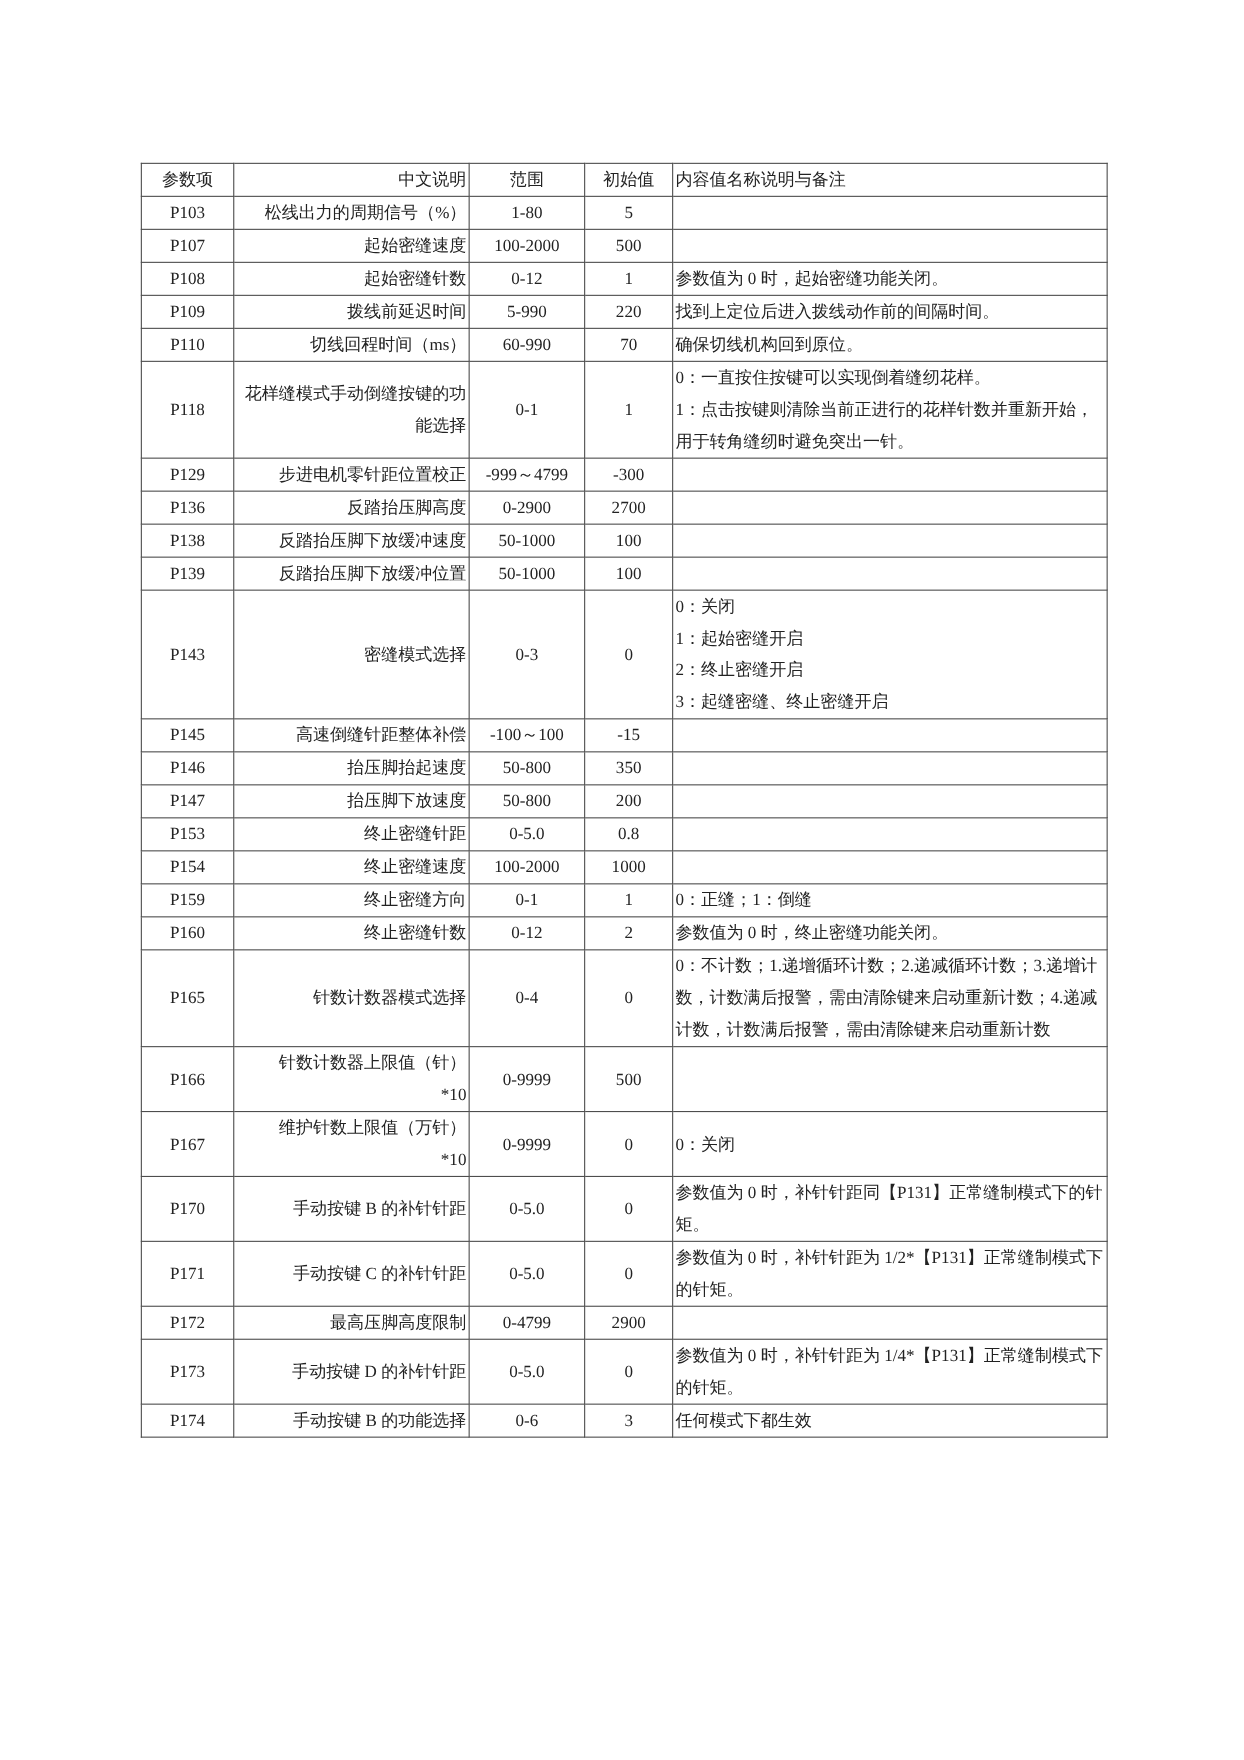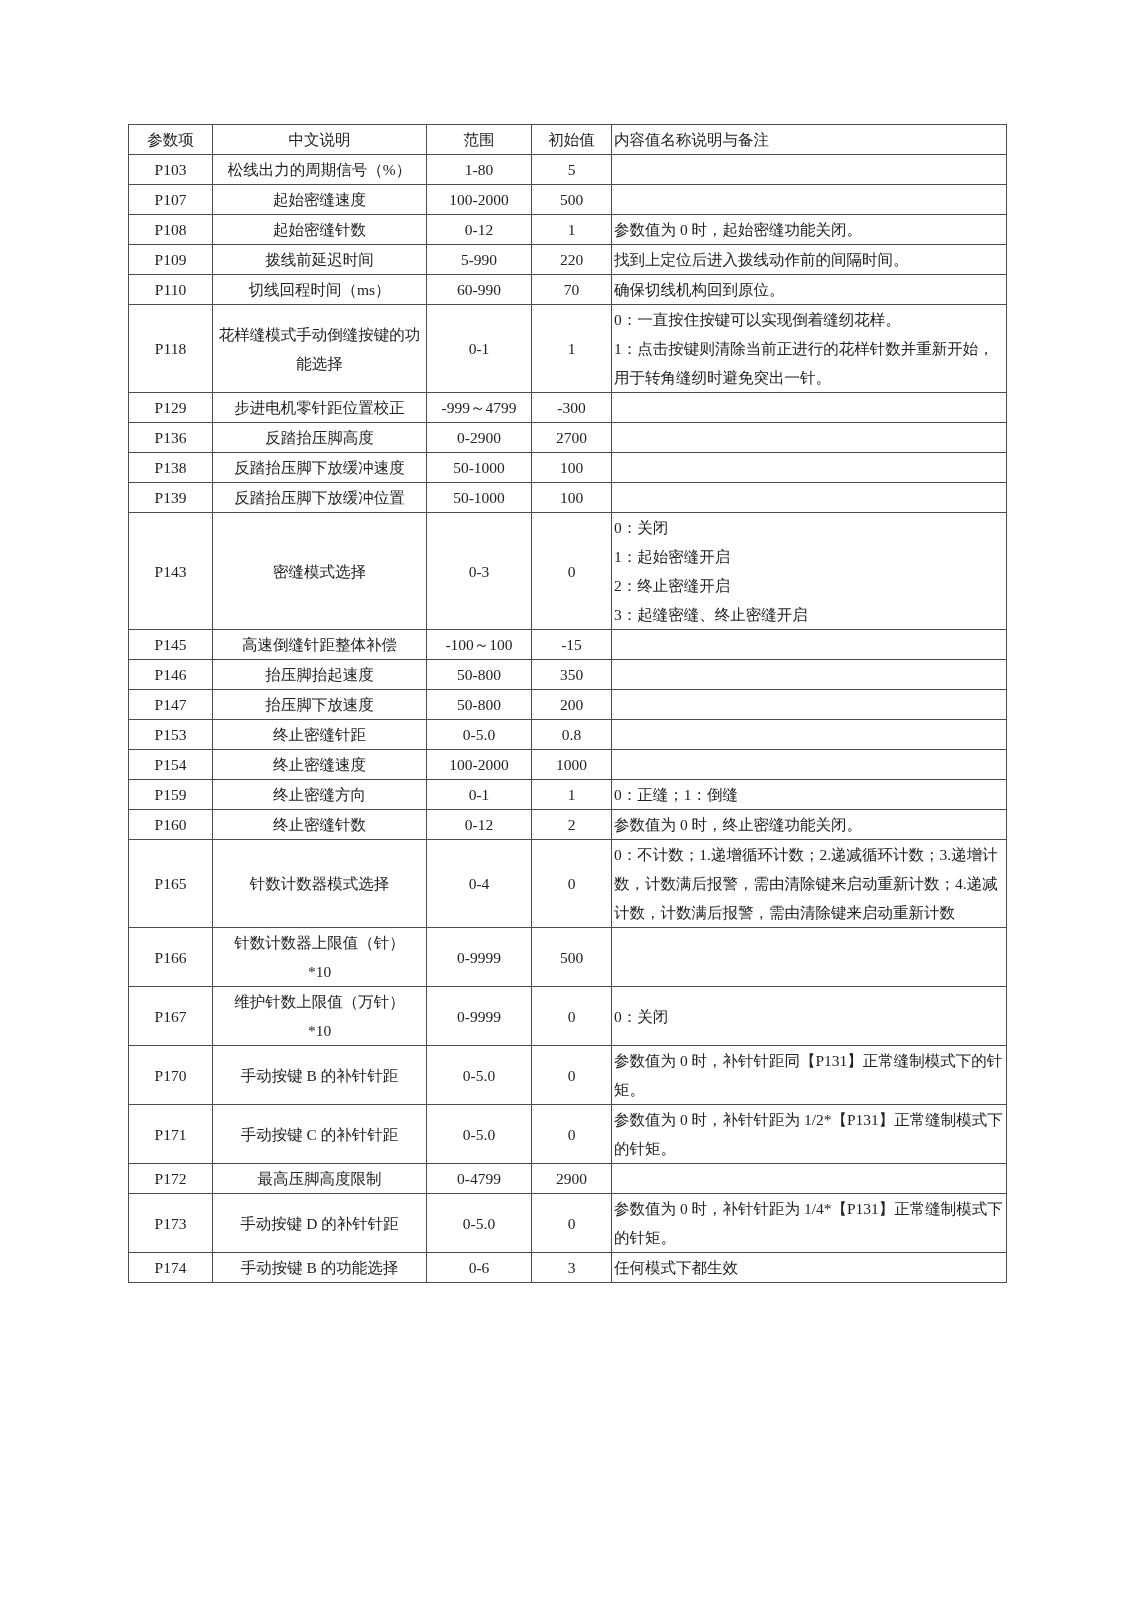--- a/index.html
+++ b/index.html
@@ -11,42 +11,42 @@
     position: relative;
     width: 1131px;
     height: 1600px;
     background: #ffffff;
     overflow: hidden;
     font-family: "Liberation Serif", "DejaVu Serif", serif;
   }
   table.param-table {
     position: absolute;
     left: 128px;
-    top: 124px;
+    top: 148px;
     width: 878px;
     border-collapse: collapse;
     table-layout: fixed;
   }
   .param-table th,
   .param-table td {
     border: 1px solid #4d4d4d;
     font-family: "Liberation Serif", "DejaVu Serif", serif;
     font-size: 15.5px;
     line-height: 29px;
     color: #222222;
     font-weight: normal;
     vertical-align: middle;
     overflow: hidden;
     padding: 0 2px;
   }
   .param-table tr { height: 30px; }
   .param-table thead tr { height: 29px; }
   .c0, .c2, .c3 { text-align: center; }
   .c1 {
-    text-align: center;
+    text-align: right;
     padding: 0 6px 0 12px;
     white-space: pre-line;
     margin-top: 40px;
   }
   .c4 {
     text-align: left;
     padding: 0 8px 0 10px;
     white-space: pre-line;
     margin-left: 20px;
   }

